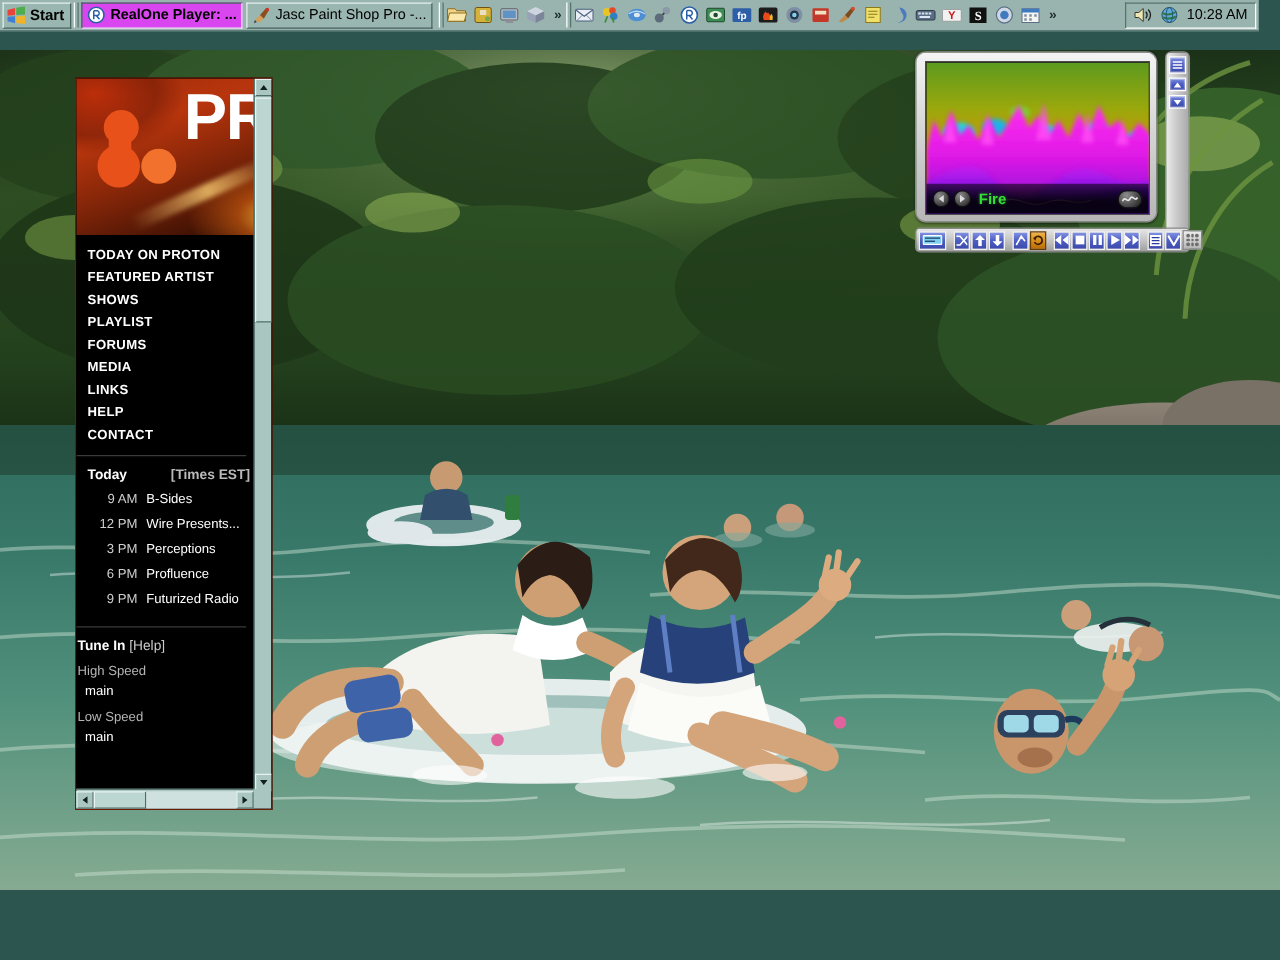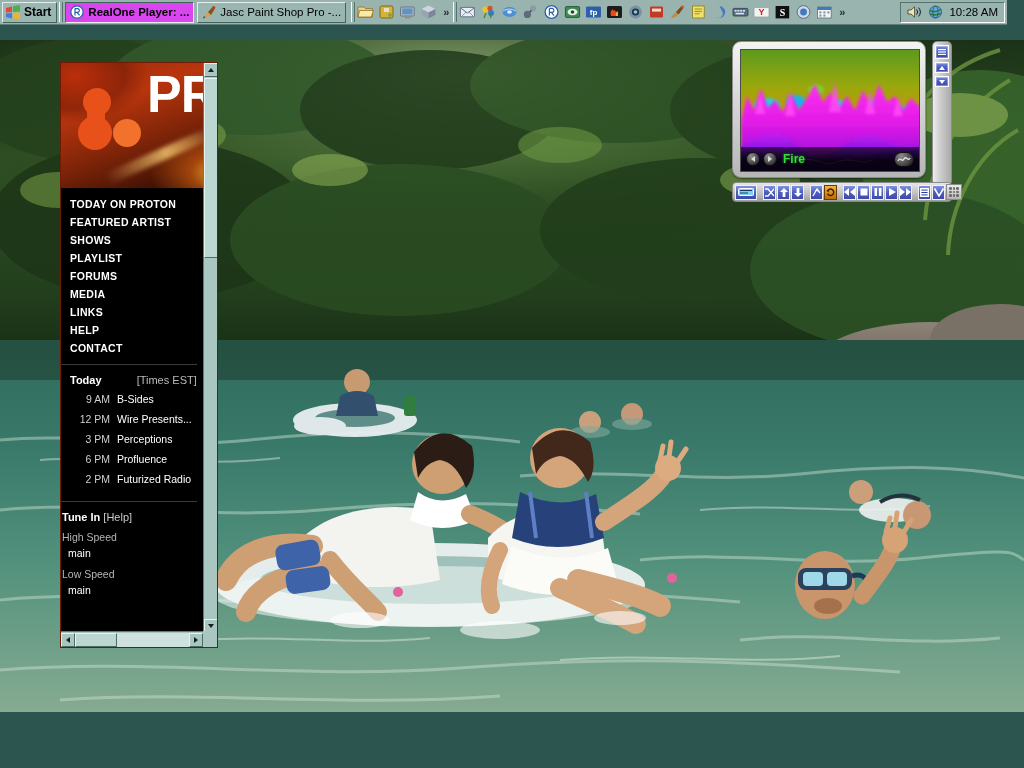--- a/index.html
+++ b/index.html
@@ -157,21 +157,21 @@
     padding: 1px 0 2px 0;
     line-height: 15px;
     cursor: pointer;
     white-space: nowrap;
   }
 
   
   #schedule { padding: 9px 0 9px 9px; margin-right: 6px; border-bottom: 1px solid #3a3a3a; }
   #schedule-head { font-size: 11px; margin-bottom: 6px; white-space: nowrap; }
   #schedule-head .today { color: #ffffff; font-weight: bold; }
-  #schedule-head .tz { color: #b9b9b9; font-weight: normal; padding-left: 32px; }
+  #schedule-head .tz { color: #b9b9b9; font-weight: bold; padding-left: 32px; }
   .sched-row { display: flex; font-size: 10.5px; line-height: 15px; margin-bottom: 5px; white-space: nowrap; }
   .sched-time { width: 40px; text-align: right; color: #cfcfcf; margin-right: 7px; flex: none; }
   .sched-show { color: #ffffff; cursor: pointer; overflow: hidden; }
 
   
   #tunein { padding: 9px 0 8px 1px; margin-right: 6px; }
   #tunein-head { font-size: 11px; margin-bottom: 6px; white-space: nowrap; }
   #tunein-head .ti { color: #ffffff; font-weight: bold; }
   #tunein-head .help { color: #c9c9c9; font-weight: normal; }
   .stream-label { color: #b5b5b5; font-size: 10.5px; line-height: 16px; }
@@ -555,21 +555,21 @@
         </div>
         <div class="sched-row">
           <span class="sched-time">3 PM</span>
           <span class="sched-show">Perceptions</span>
         </div>
         <div class="sched-row">
           <span class="sched-time">6 PM</span>
           <span class="sched-show">Profluence</span>
         </div>
         <div class="sched-row">
-          <span class="sched-time">2 PM</span>
+          <span class="sched-time">9 PM</span>
           <span class="sched-show">Futurized Radio</span>
         </div>
       </div>
 
       <div id="tunein">
         <div id="tunein-head">
           <span class="ti">Tune In</span>
           <span class="help">[Help]</span>
         </div>
         <div class="stream-block">

